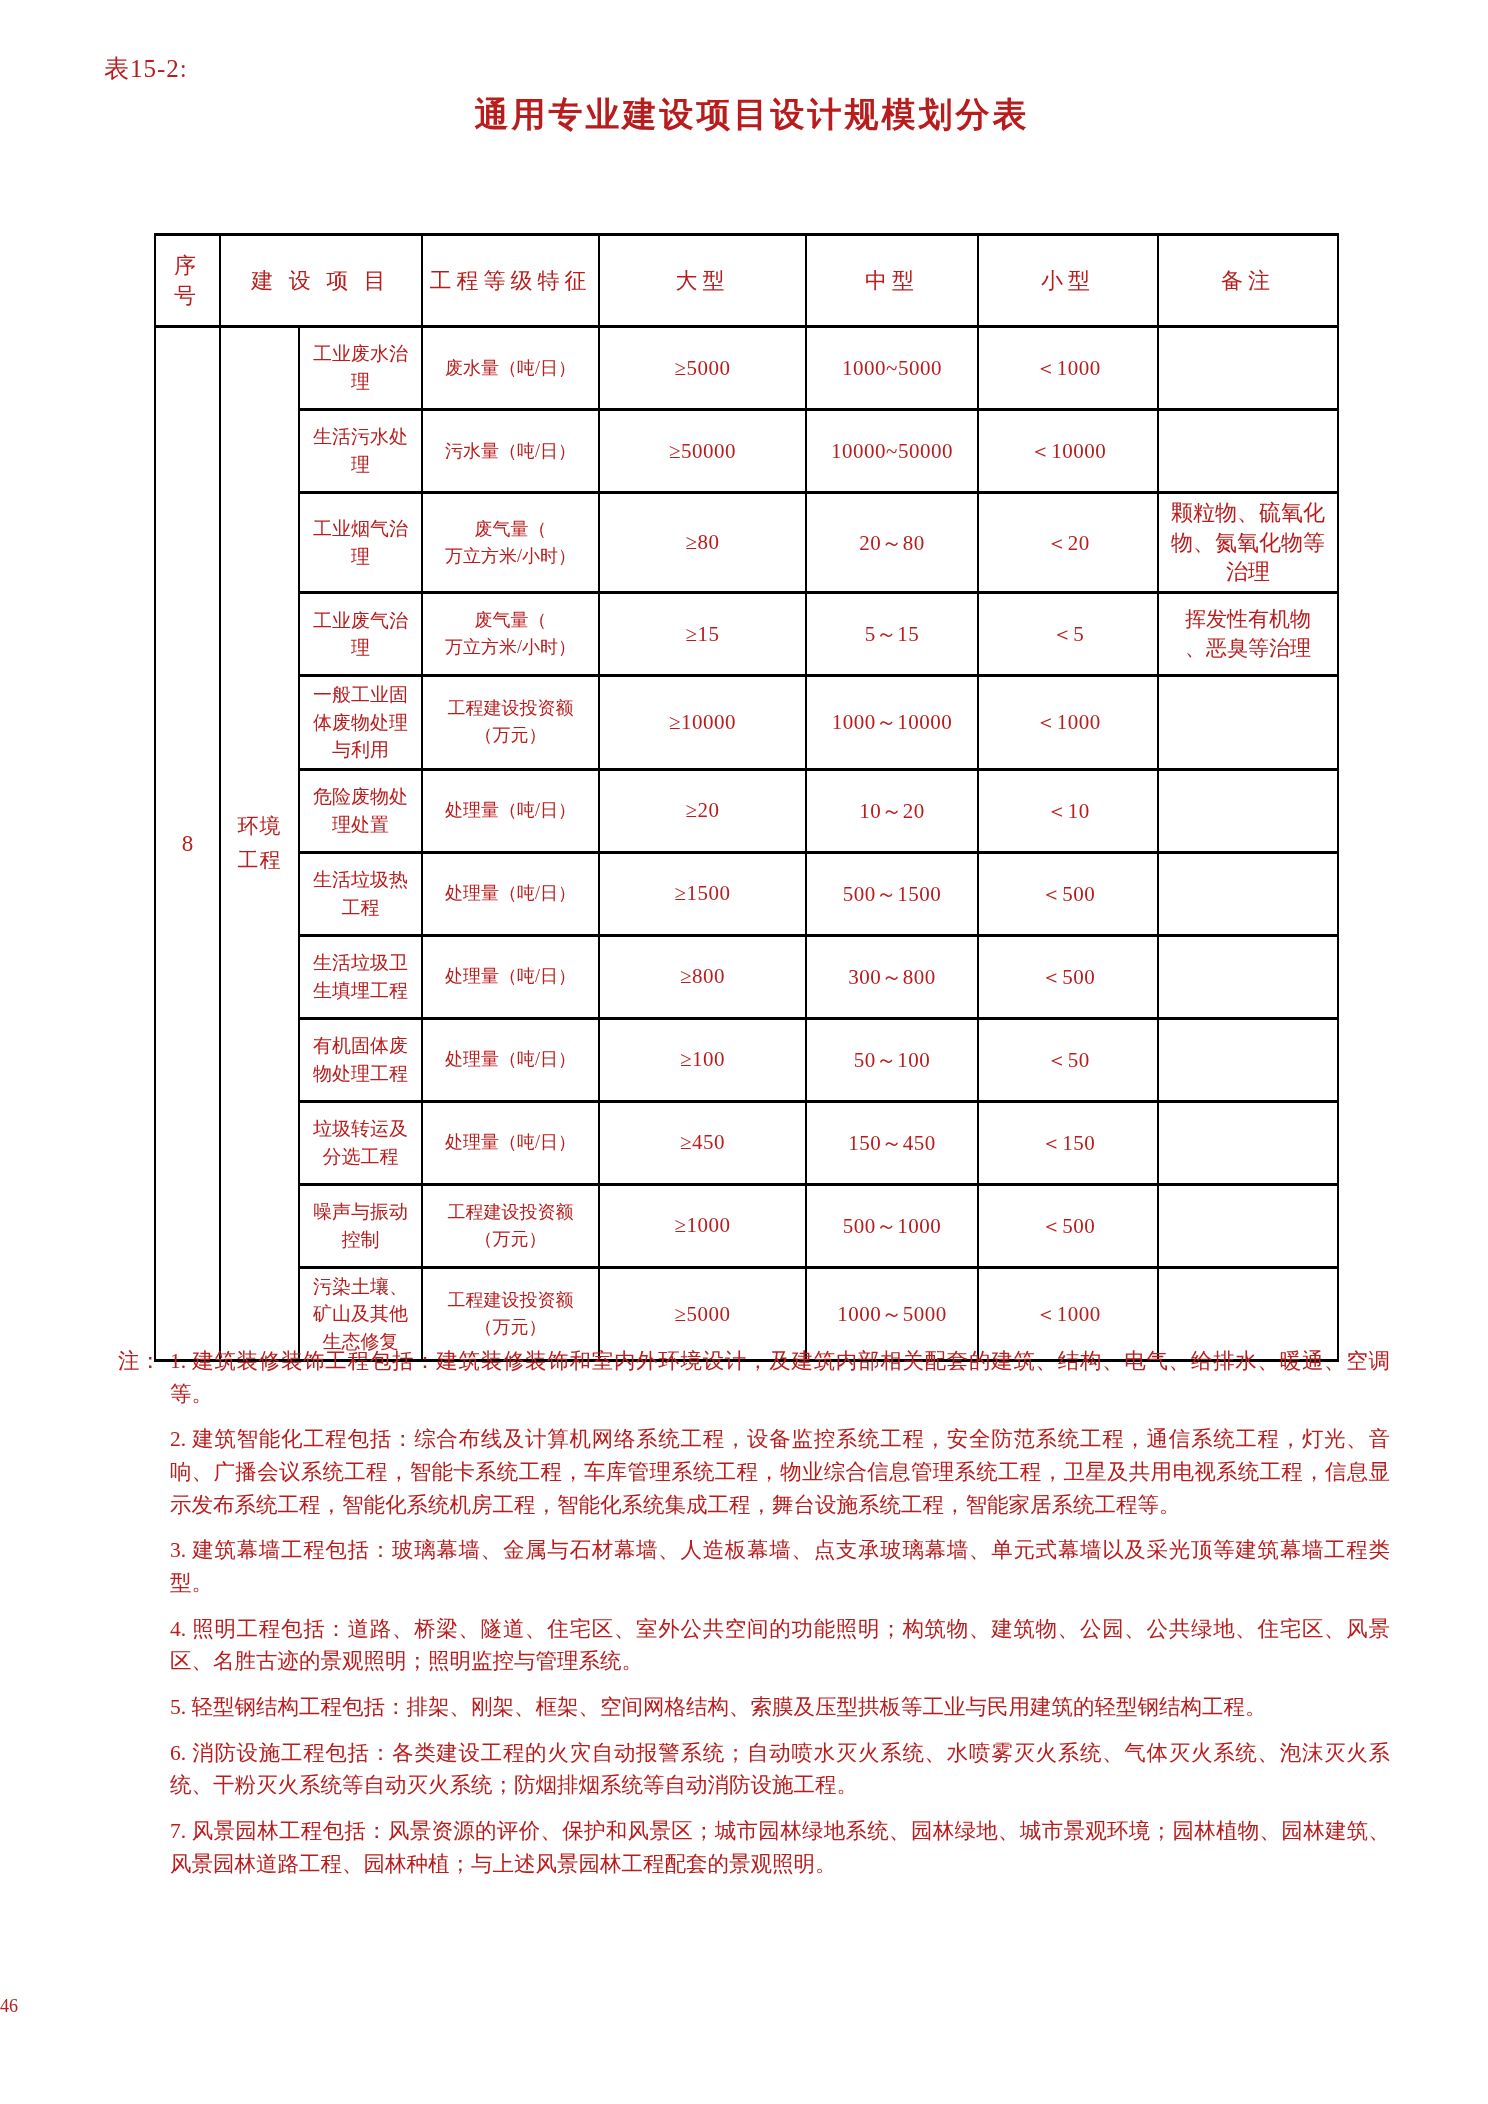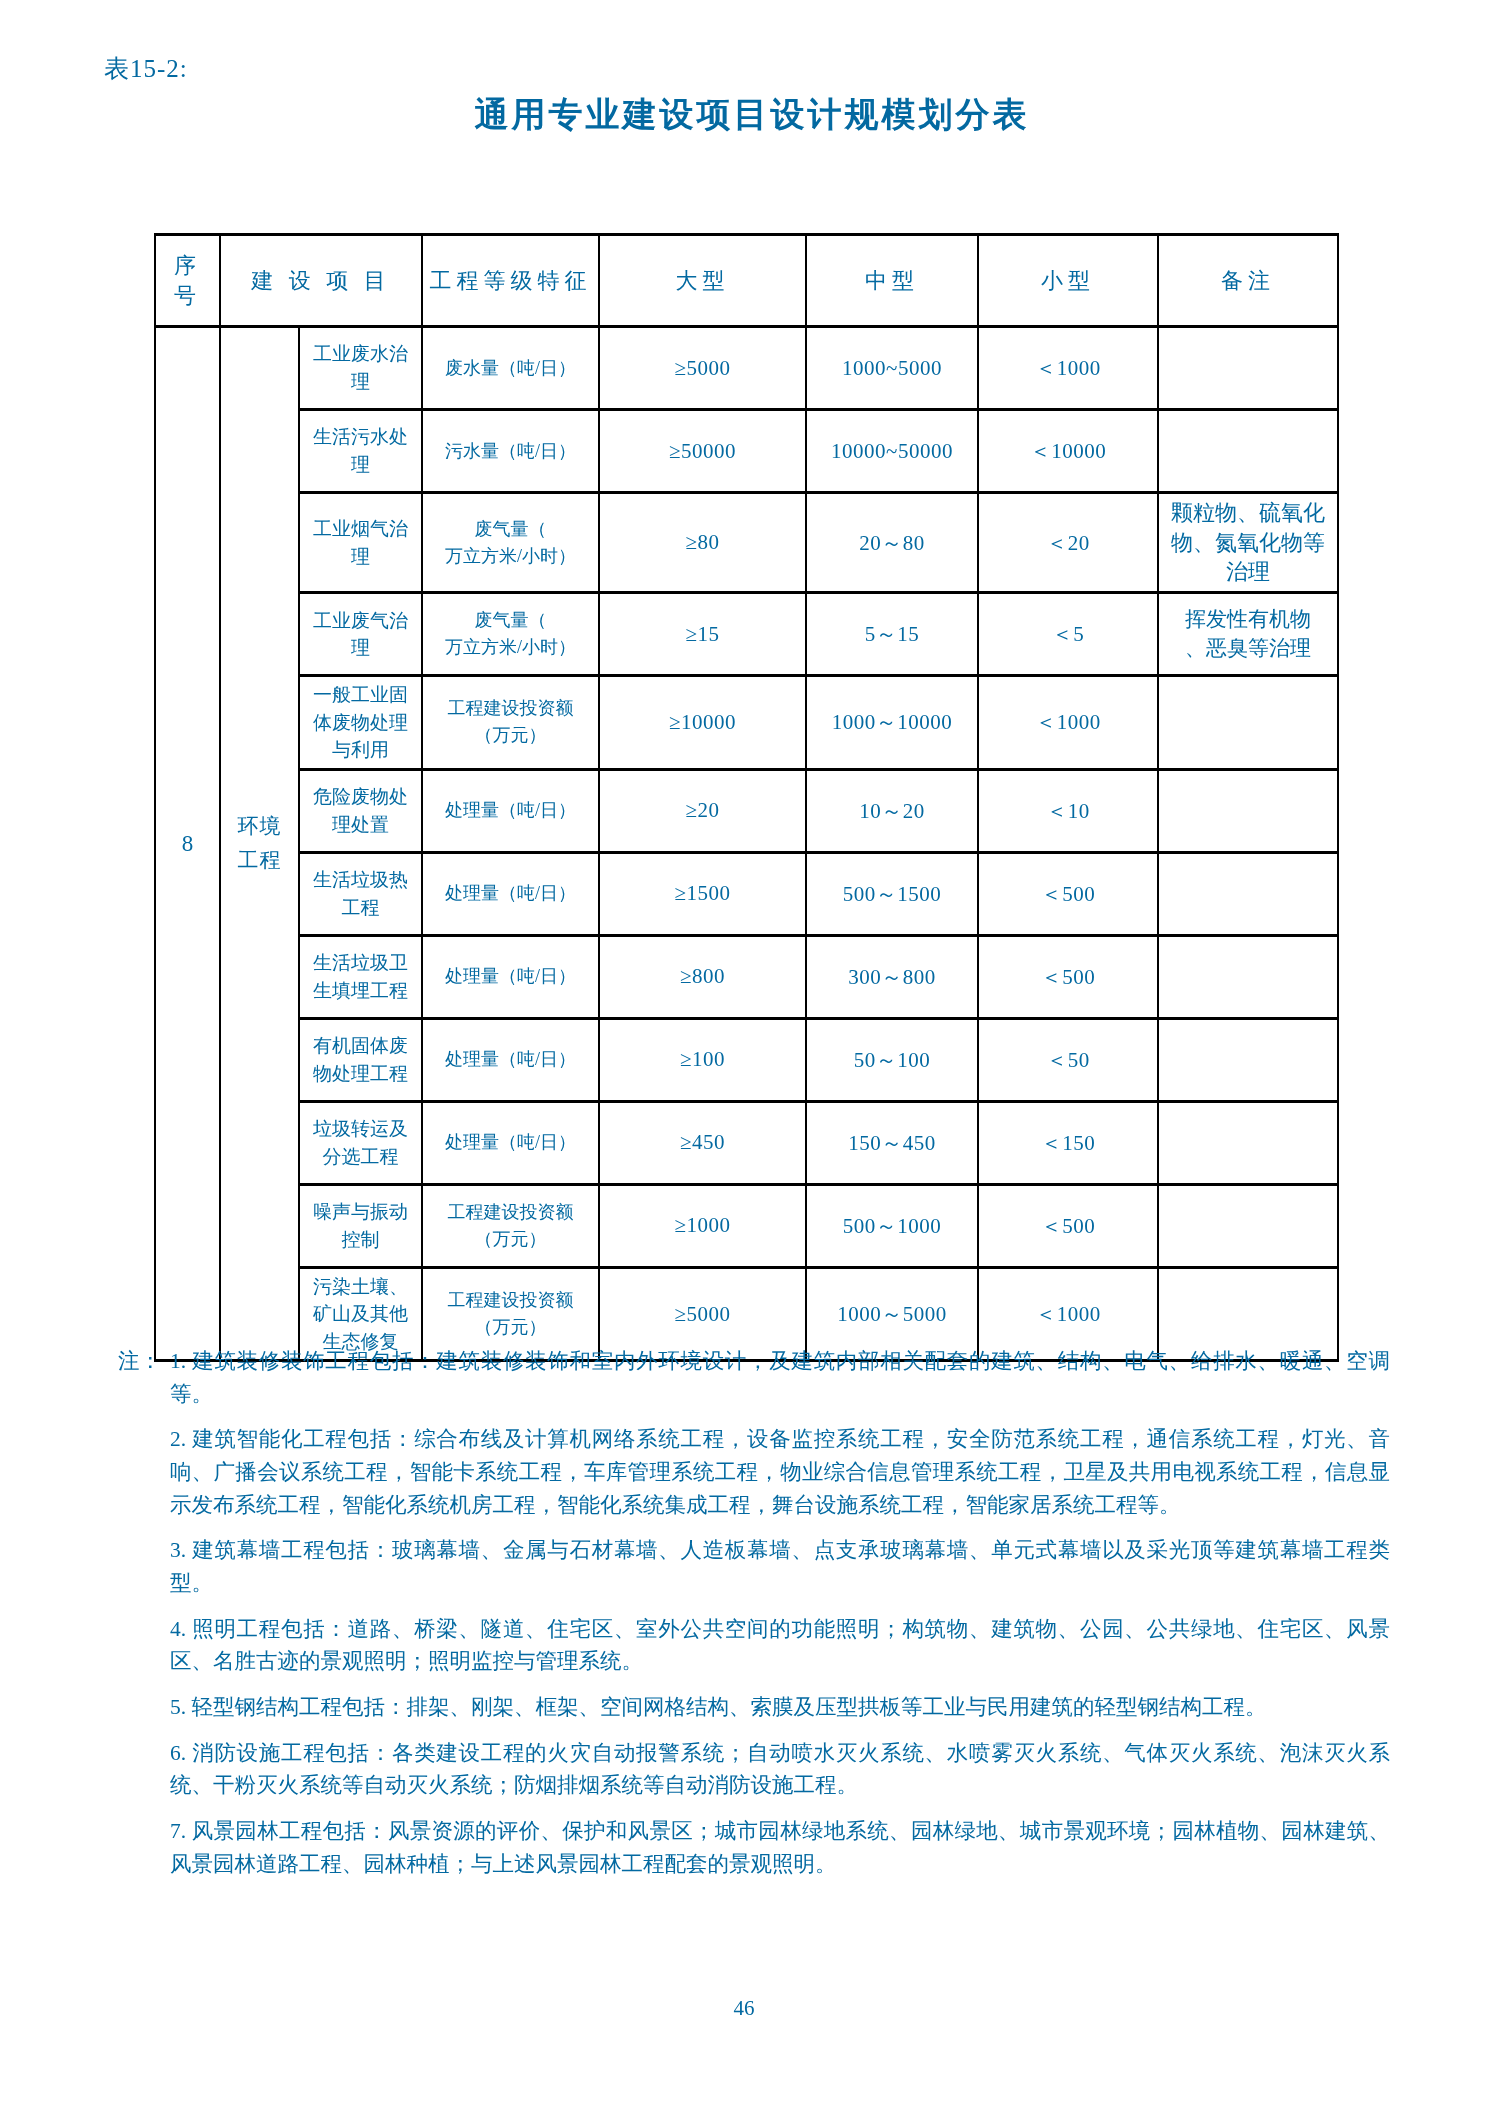--- a/index.html
+++ b/index.html
@@ -1,17 +1,17 @@
 <!DOCTYPE html>
 <html><head>
 <meta charset="utf-8">
 <style>
   html,body{margin:0;padding:0;background:#ffffff;}
   .page{
-    position:relative;width:1488px;height:2104px;background:#ffffff;color:#0369a1;
+    position:relative;width:1488px;height:2104px;background:#ffffff;color:#b91c1c;
     font-family:"Liberation Serif","DejaVu Serif",serif;overflow:hidden;text-decoration:underline;
   }
   .table-label{position:absolute;left:104px;top:52px;font-size:25px;letter-spacing:1px;}
   .doc-title{
     position:absolute;left:0;top:84px;width:100%;margin:8px;text-align:center;
     font-size:34px;font-weight:bold;letter-spacing:3px;
     font-family:"Liberation Sans","DejaVu Sans",sans-serif;
   }
   .main-table{
     position:absolute;left:154px;top:233px;width:1183px;
@@ -28,21 +28,21 @@
   .category-cell{font-size:21px;white-space:pre-line;line-height:1.6;letter-spacing:1px;}
   .cell-project{font-size:19px;white-space:pre-line;line-height:1.45;}
   .cell-feature{font-size:18px;white-space:pre-line;line-height:1.5;}
   .cell-num{font-size:21px;letter-spacing:0.5px;}
   .cell-remark{font-size:22px;text-align:left;white-space:pre-line;line-height:1.35;padding:4px 8px;}
   .main-table tbody tr:nth-child(4) .cell-remark{font-size:21px;line-height:1.4;margin-left:48px;}
   .notes{position:absolute;left:118px;top:1345px;width:1272px;font-size:21.5px;line-height:1.52;}
   .notes-label{position:absolute;left:0;top:0;}
   .notes-body{margin-left:52px;}
   .note-item{margin:0 0 13px 0;text-align:justify;}
-  .page-number{position:absolute;left:0;top:1996px;width:100%;text-align:center;font-size:21px;}
+  .page-number{position:absolute;left:0;top:1996px;width:100%;text-align:left;font-size:18px;}
 </style>
 </head>
 <body>
 
 <div class="page">
 
   <div class="table-label">表15-2:</div>
 
   <h1 class="doc-title">通用专业建设项目设计规模划分表</h1>
 

